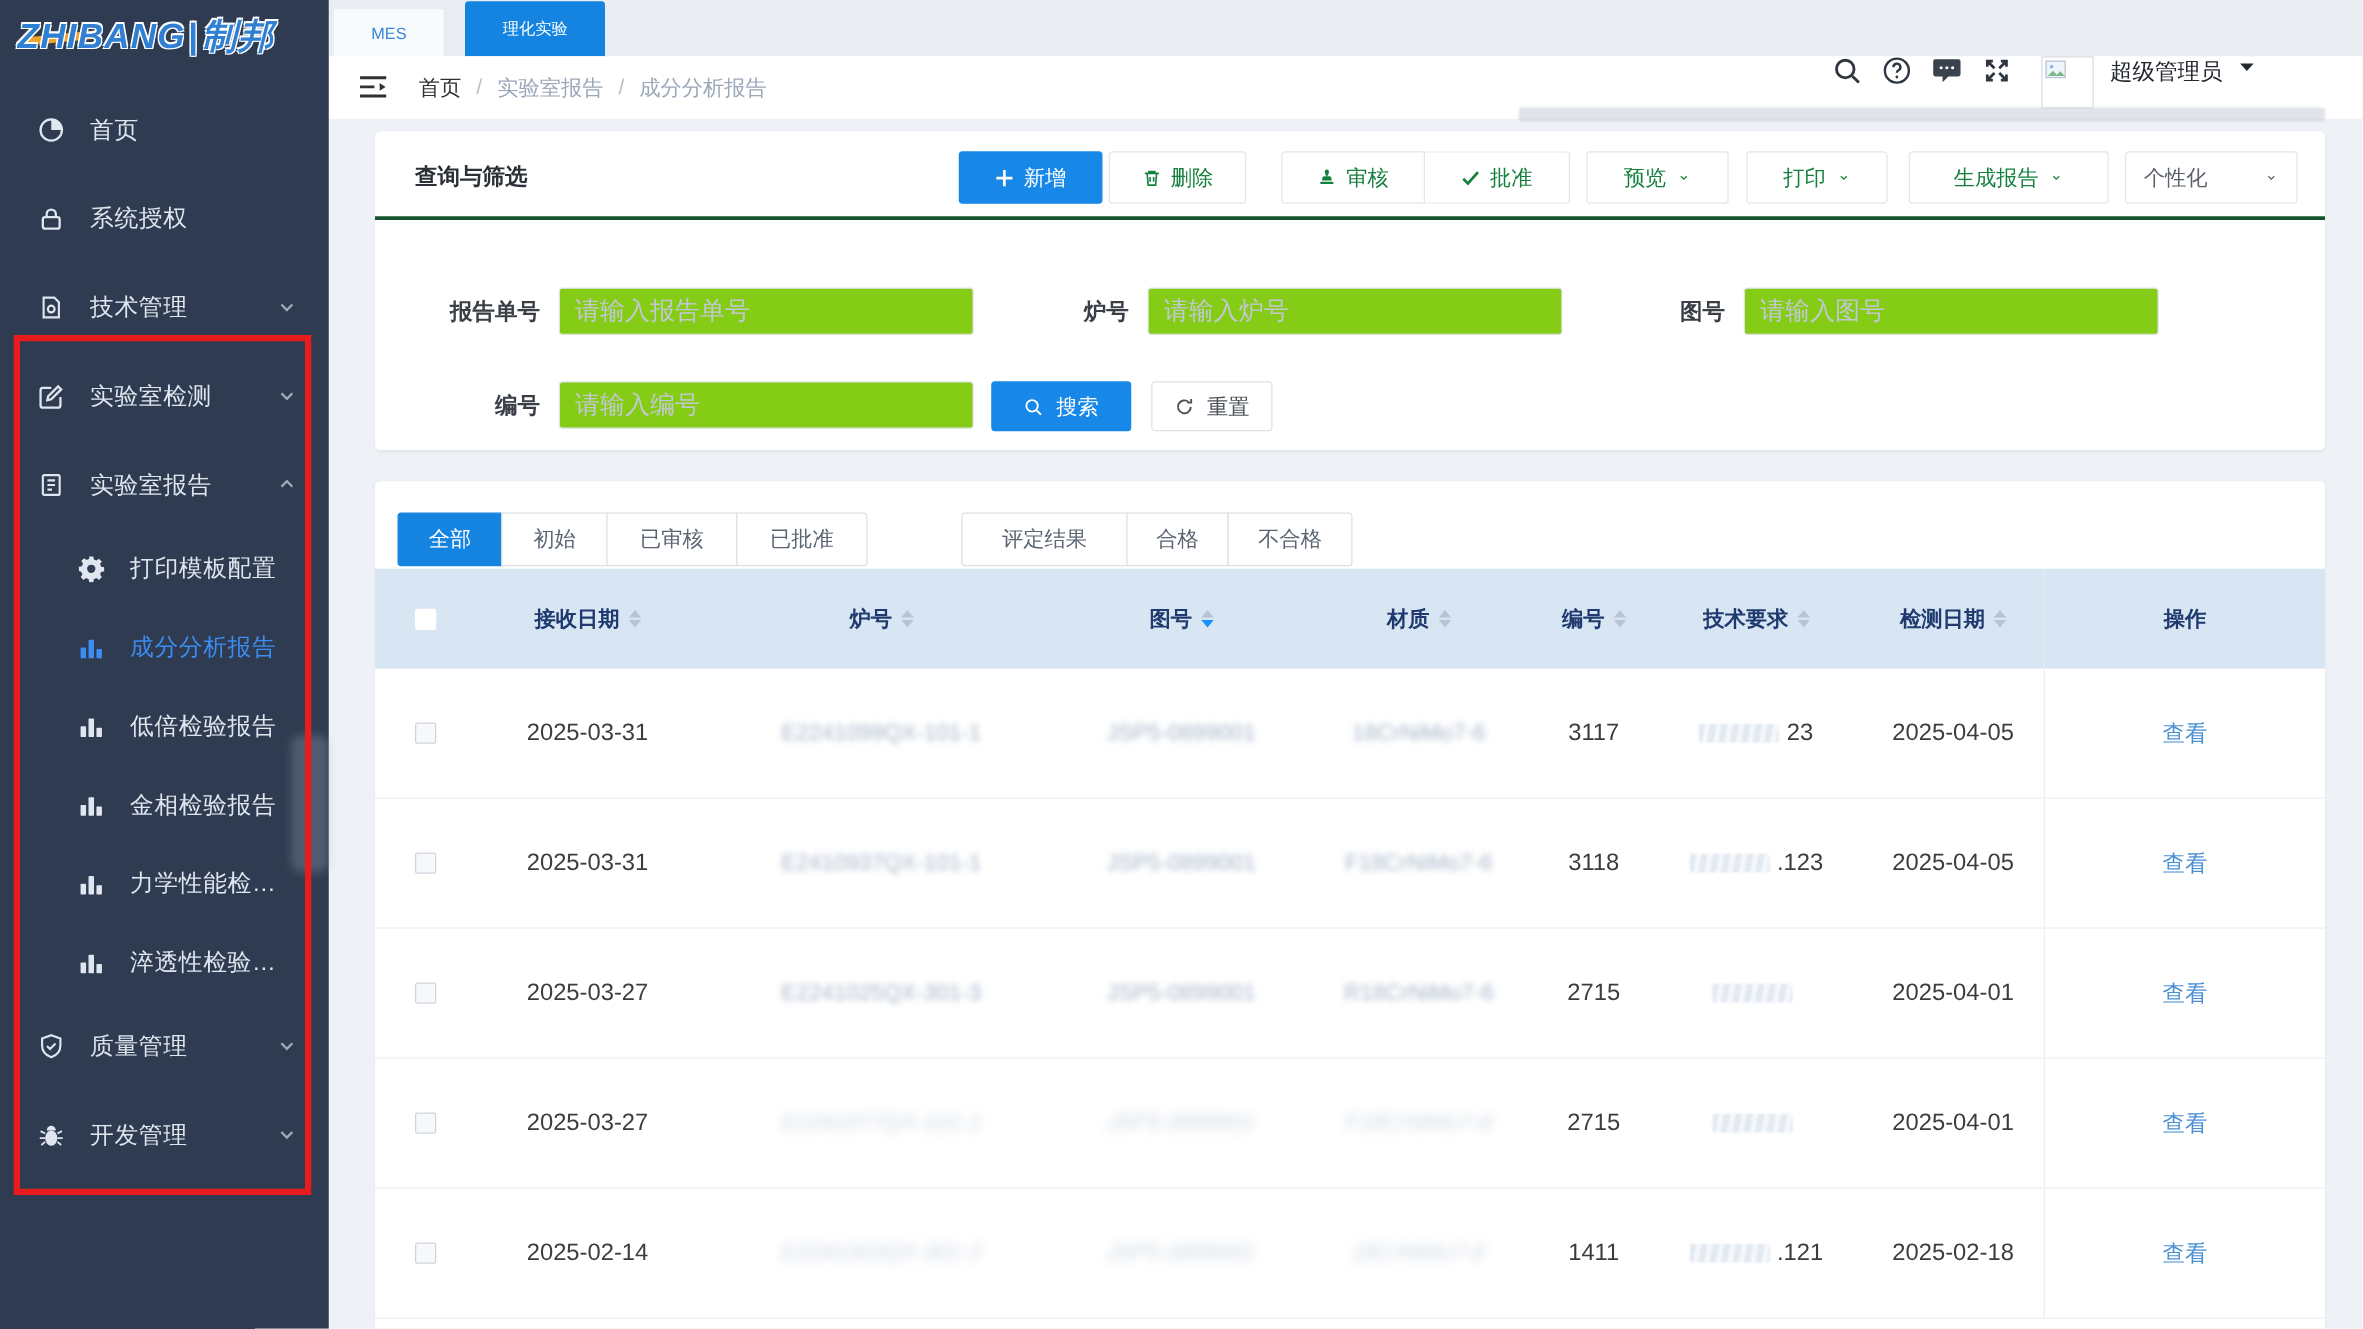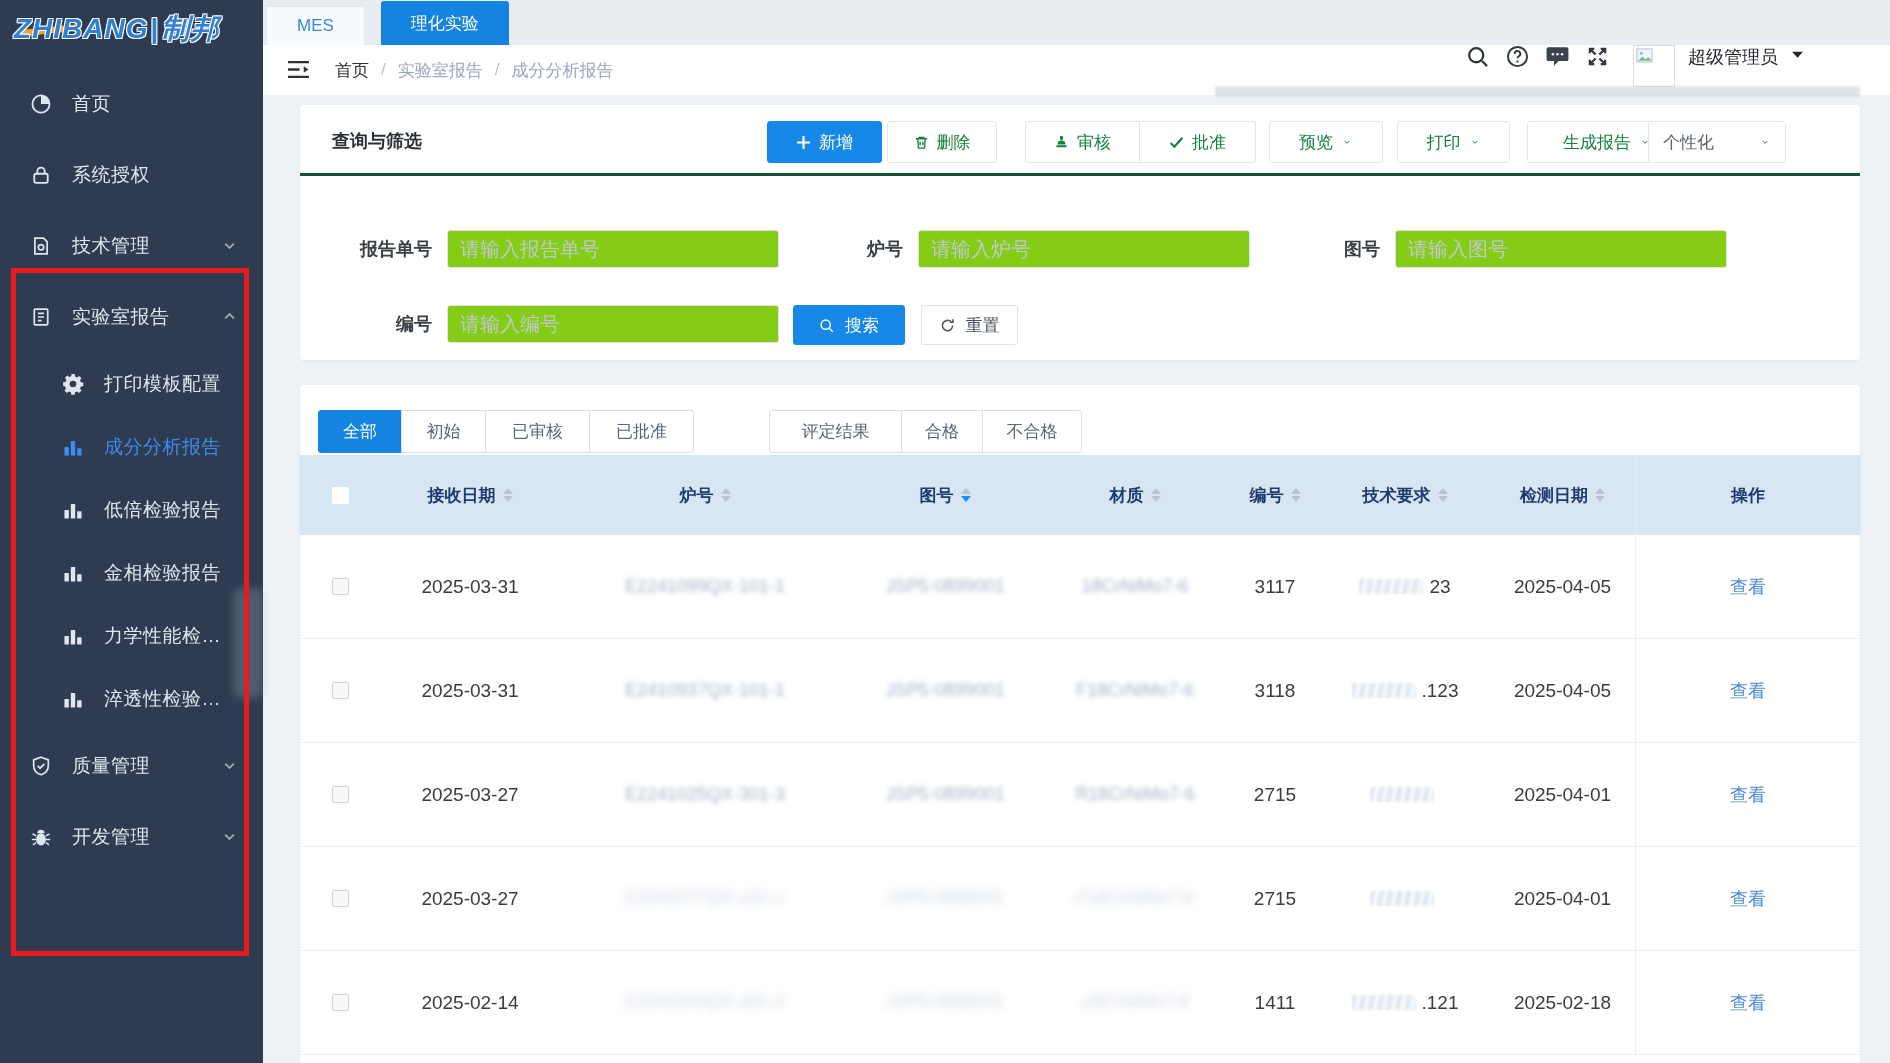--- a/index.html
+++ b/index.html
@@ -22,21 +22,21 @@
   .ni-icon{width:22px;height:22px;margin-right:20px;flex:none;display:flex;align-items:center}
   .ni-icon svg{width:100%;height:100%}
   .nav-label{font-size:19px;letter-spacing:.5px;white-space:nowrap}
   .nav-chev{position:absolute;right:26px;width:15px;height:15px;color:#9fa9b8}
   .nav-chev svg{width:100%;height:100%}
   .nav-item.active{color:#3d8cf2}
   .sidebar-smudge{position:absolute;left:233px;top:588px;width:30px;height:110px;background:#9aa4af;opacity:.32;filter:blur(4px);border-radius:8px;z-index:6}
   .red-box{position:absolute;left:11px;top:268px;width:238px;height:688px;box-sizing:border-box;border:5px solid #e81c1c;z-index:10;pointer-events:none}
   
   .top-strip{position:absolute;left:263px;top:0;right:0;height:45px;background:#e9edf2;display:flex;align-items:flex-end;padding-left:3px;gap:16px;box-sizing:border-box}
-  .top-tab{display:flex;align-items:center;justify-content:flex-start;font-size:17px;padding:0 30px;cursor:pointer;white-space:nowrap}
+  .top-tab{display:flex;align-items:center;justify-content:flex-start;font-size:13px;padding:0 30px;cursor:pointer;white-space:nowrap}
   .top-tab.inactive{background:#f8fbfe;color:#3987d8;height:39px;border:1px solid #e4e9ef;border-bottom:none;box-sizing:border-box}
   .top-tab.active{background:#1584e0;color:#fff;height:44px;border-radius:3px 3px 0 0}
   
   .header{position:absolute;left:263px;top:45px;right:0;height:50px;background:#fff}
   .hamburger{position:absolute;left:24px;top:14px;width:23px;height:21px;color:#303133;cursor:pointer}
   .hamburger svg{width:100%;height:100%}
   .breadcrumb{position:absolute;left:72px;top:0;height:50px;display:flex;align-items:center;gap:12px;font-size:17px}
   .crumb0{color:#303133;cursor:pointer}
   .crumb{color:#9aa7b8;cursor:pointer}
   .crumb-sep{color:#b8c0cc}
@@ -136,20 +136,32 @@
             <circle cx="9" cy="10" r="2.2"></circle>
           </svg>
         </span>
         <span class="nav-label">技术管理</span>
         <span class="nav-chev"><svg viewBox="0 0 12 12" fill="none" stroke="currentColor" stroke-width="1.5">
             <path d="M2.5 4.5L6 8l3.5-3.5"></path>
           </svg></span>
       </div>
       <div class="nav-item l1">
         <span class="ni-icon">
+          <svg viewBox="0 0 18 18" fill="none" stroke="currentColor" stroke-width="1.5">
+            <path d="M15 9.5V15a1.5 1.5 0 0 1-1.5 1.5h-10A1.5 1.5 0 0 1 2 15V5a1.5 1.5 0 0 1 1.5-1.5H9"></path>
+            <path d="M13.5 2.5l2 2L9 11l-2.6.6L7 9z"></path>
+          </svg>
+        </span>
+        <span class="nav-label">实验室检测</span>
+        <span class="nav-chev"><svg viewBox="0 0 12 12" fill="none" stroke="currentColor" stroke-width="1.5">
+            <path d="M2.5 4.5L6 8l3.5-3.5"></path>
+          </svg></span>
+      </div>
+      <div class="nav-item l1">
+        <span class="ni-icon">
           <svg viewBox="0 0 18 18" fill="none" stroke="currentColor" stroke-width="1.4">
             <rect x="3.5" y="2.5" width="11" height="13" rx="1"></rect>
             <path d="M6.5 6h5M6.5 9h5M6.5 12h3"></path>
           </svg>
         </span>
         <span class="nav-label">实验室报告</span>
         <span class="nav-chev"><svg viewBox="0 0 12 12" fill="none" stroke="currentColor" stroke-width="1.5">
             <path d="M2.5 7.5L6 4l3.5 3.5"></path>
           </svg></span>
       </div>
@@ -364,21 +376,21 @@
           </span>
         </button>
         <button class="tbtn disabled" style="left: 1227px; width: 160px;">
           <span>生成报告</span>
           <span class="bcaret">
             <svg viewBox="0 0 12 12" fill="none" stroke="currentColor" stroke-width="1.5">
               <path d="M2.5 4.5L6 8l3.5-3.5"></path>
             </svg>
           </span>
         </button>
-        <button class="tbtn" style="left: 1348px; width: 138px; gap: 45px;">
+        <button class="tbtn" style="left: 1400px; width: 138px; gap: 45px;">
           <span>个性化</span>
           <span class="bcaret">
             <svg viewBox="0 0 12 12" fill="none" stroke="currentColor" stroke-width="1.5">
               <path d="M2.5 4.5L6 8l3.5-3.5"></path>
             </svg>
           </span>
         </button>
       </div>
   </div>
   <div id="filter-fields">

